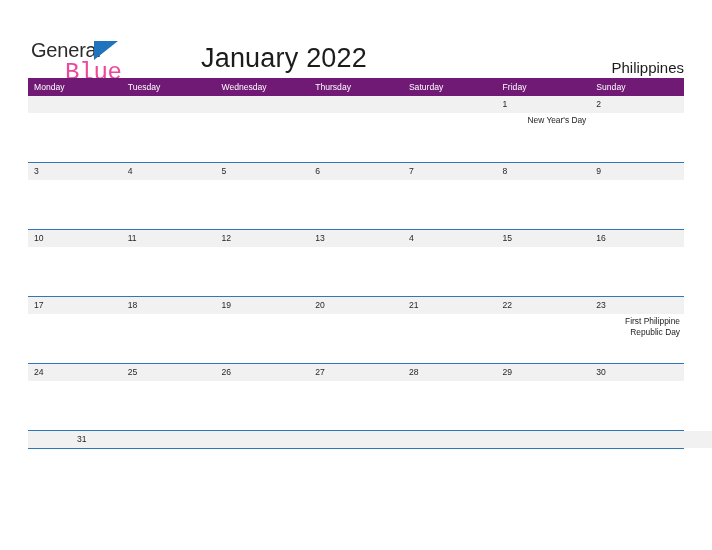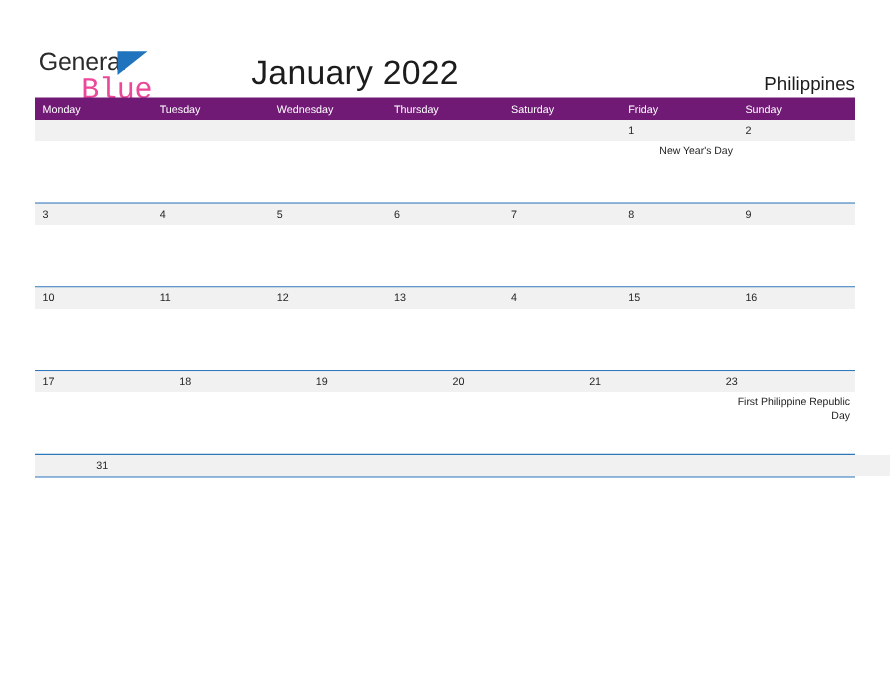--- a/index.html
+++ b/index.html
@@ -309,27 +309,55 @@
             <div class="day">
               <span class="day-num">19</span>
             </div>
             <div class="day">
               <span class="day-num">20</span>
             </div>
             <div class="day">
               <span class="day-num">21</span>
             </div>
             <div class="day">
+              <span class="day-num">22</span>
+            </div>
+            <div class="day">
               <span class="day-num">23</span>
               <span class="day-events">
                 <span class="event">First Philippine Republic Day</span>
               </span>
             </div>
           </div>
         </div>
+        <div class="week">
+          <div class="week-inner">
+            <div class="day">
+              <span class="day-num">24</span>
+            </div>
+            <div class="day">
+              <span class="day-num">25</span>
+            </div>
+            <div class="day">
+              <span class="day-num">26</span>
+            </div>
+            <div class="day">
+              <span class="day-num">27</span>
+            </div>
+            <div class="day">
+              <span class="day-num">28</span>
+            </div>
+            <div class="day">
+              <span class="day-num">29</span>
+            </div>
+            <div class="day">
+              <span class="day-num">30</span>
+            </div>
+          </div>
+        </div>
         <div class="week week-last">
           <div class="week-inner">
             <div class="day">
               <span class="day-num">31</span>
             </div>
             <div class="day empty">
               <span class="day-num"></span>
             </div>
             <div class="day empty">
               <span class="day-num"></span>

